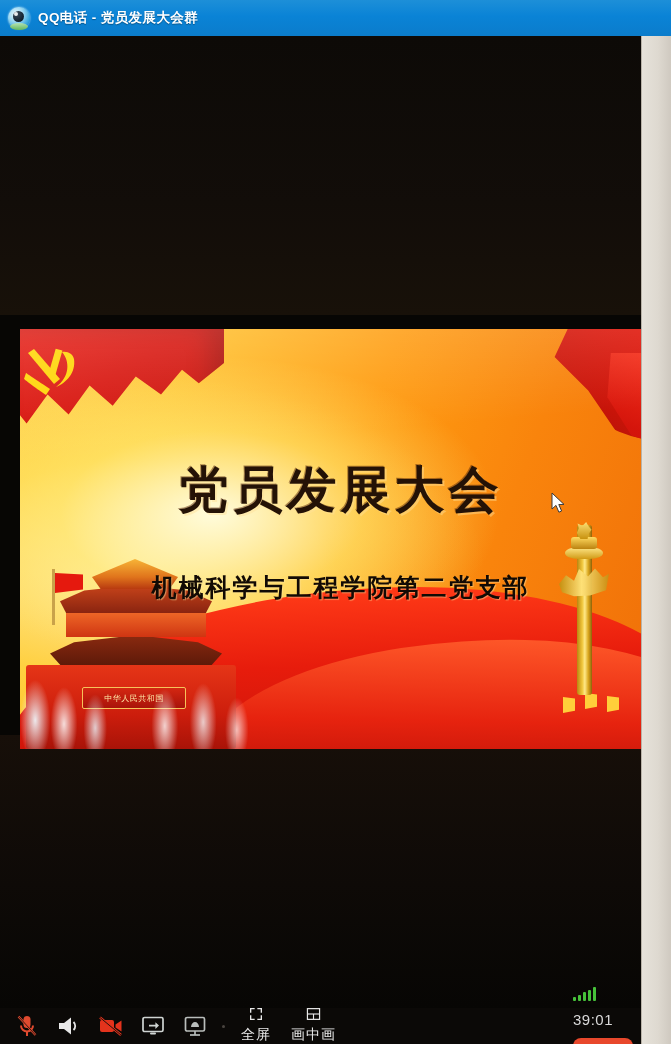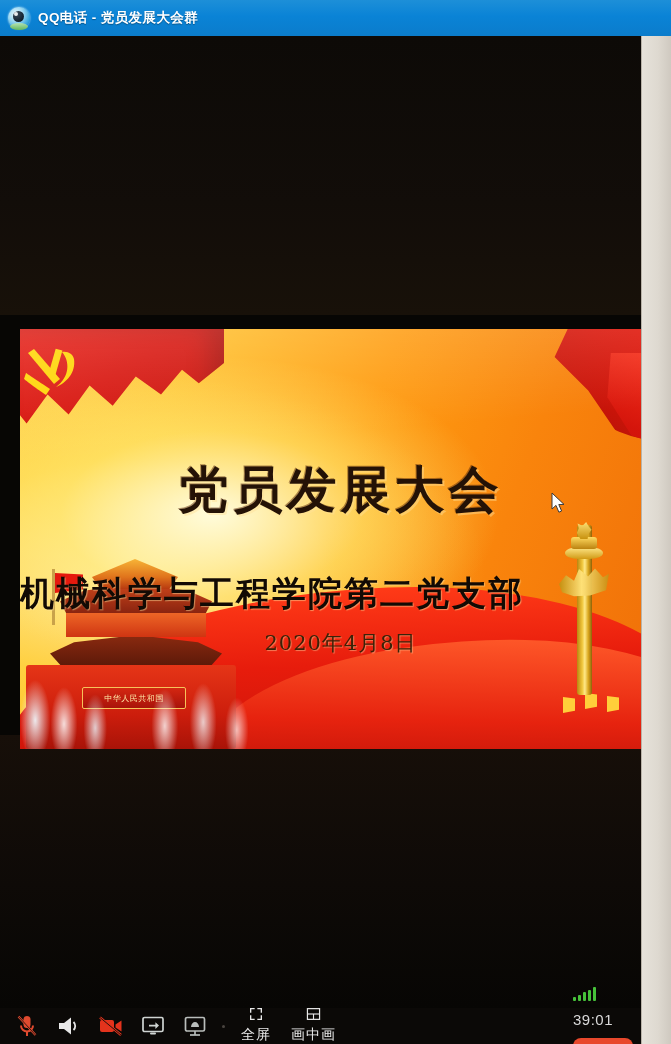--- a/index.html
+++ b/index.html
@@ -201,23 +201,23 @@
 
   
   .slide-title{
     position:absolute; left:0; right:0; top:128px; text-align:center;
     font-family:"DejaVu Sans","Liberation Sans",sans-serif;
     font-size:50px; font-weight:bold; letter-spacing:4px;
     color:#241206;
     text-shadow:2px 2px 0 rgba(255,225,150,.45), -1px -1px 0 rgba(90,40,10,.5);
   }
   .slide-subtitle{
-    position:absolute; left:0; right:0; top:242px; 
+    position:absolute; left:0; right:0; top:242px; text-align:center;
     font-family:"DejaVu Serif","Liberation Serif",serif;
-    font-size:34px; font-weight:bold; letter-spacing:2px;
+    font-size:25px; font-weight:bold; letter-spacing:2px;
     color:#120a04;
     text-shadow:1px 1px 1px rgba(255,230,160,.5);
   }
   .slide-date{
     position:absolute; left:0; right:0; top:300px; text-align:center;
     font-family:"DejaVu Serif","Liberation Serif",serif;
     font-size:21px; color:#3a2208; letter-spacing:1px;
     text-shadow:1px 1px 1px rgba(255,235,180,.45);
   }
 
@@ -318,21 +318,20 @@
       <div class="huabiao">
         <div class="hb-shaft"></div>
         <div class="hb-cloud"></div>
         <div class="hb-plate"></div>
         <div class="hb-cap"></div>
         <div class="hb-beast"></div>
       </div>
 
       <div class="slide-title">党员发展大会</div>
       <div class="slide-subtitle">机械科学与工程学院第二党支部</div>
-      <div class="slide-date">2020年4月8日</div>
     </div>
 
     <svg class="cursor" viewBox="0 0 16 22" style="left: 551px; top: 456px;">
       <path d="M1 1 L1 17 L5 13.4 L7.9 20.2 L10.6 19 L7.8 12.5 L13 12.4 Z" fill="#ffffff" stroke="#3a3a3a" stroke-width="1"></path>
     </svg>
   </div>
 
   <div class="right-strip"></div>
 
   <div class="toolbar">

